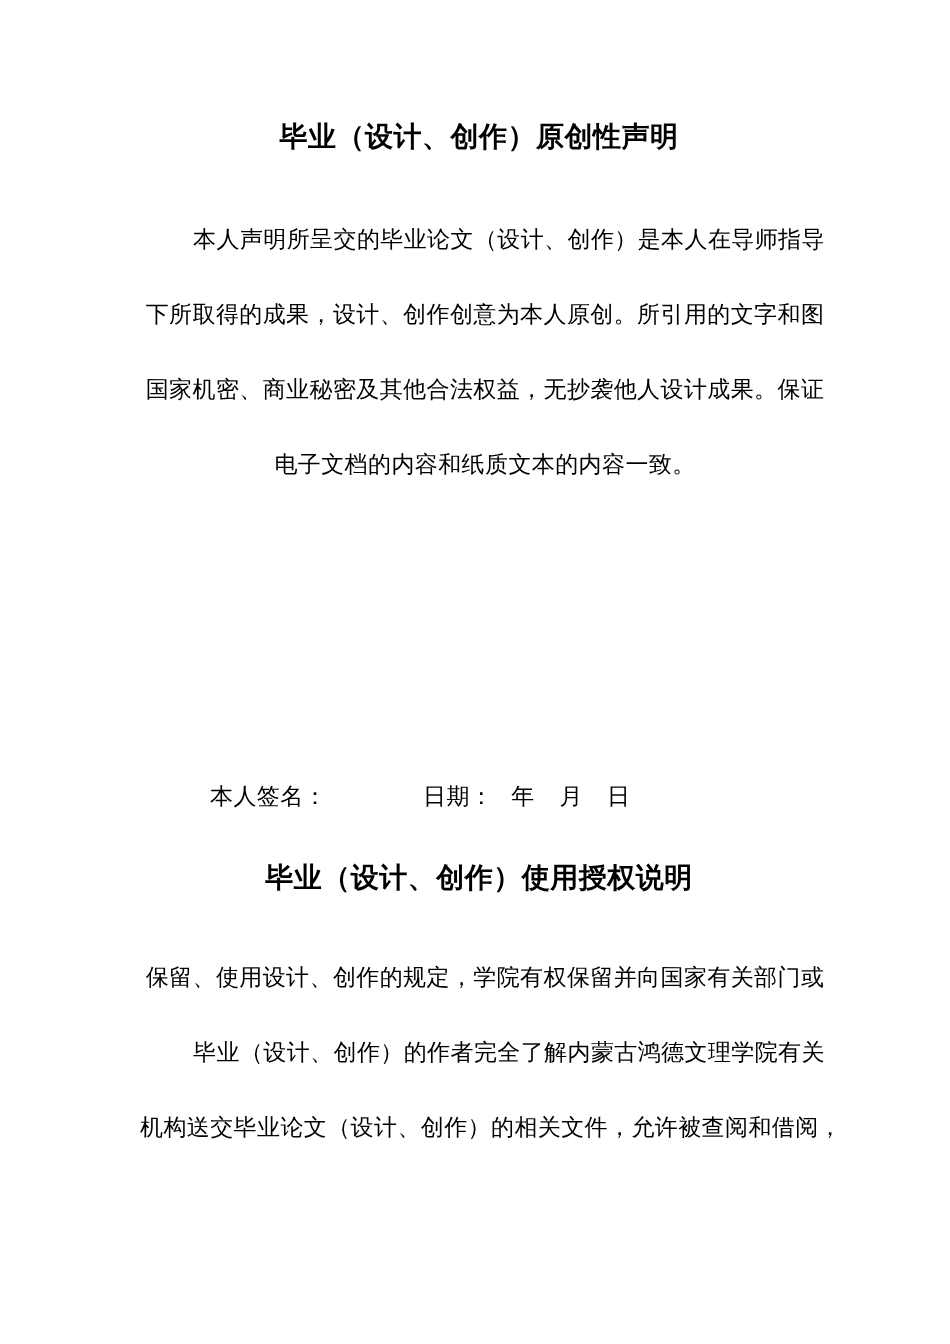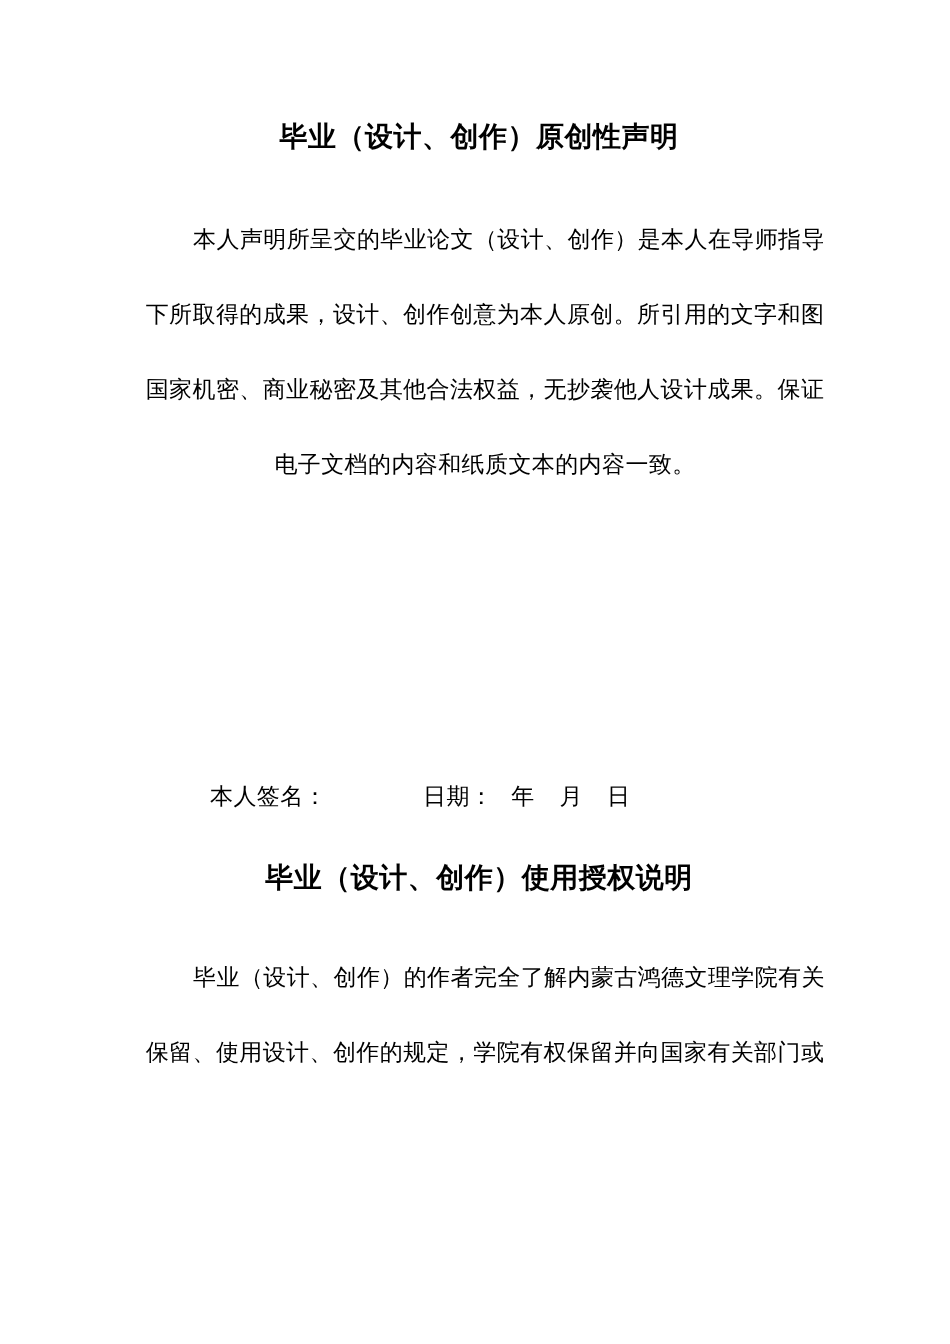--- a/index.html
+++ b/index.html
@@ -82,17 +82,18 @@
     <div class="line">电子文档的内容和纸质文本的内容一致。</div>
   </div>
 
   <div class="sig-line">
     <span>本人签名：</span><span class="date-label">日期：</span><span class="year-label">年</span><span class="month-label">月</span><span class="day-label">日</span>
   </div>
 
   <div class="doc-title" id="authorization-title">毕业（设计、创作）使用授权说明</div>
 
   <div class="para" id="authorization-paragraph">
+    <div class="line">保留、使用设计、创作的规定，学院有权保留并向国家有关部门或</div>
     <div class="line indent">毕业（设计、创作）的作者完全了解内蒙古鸿德文理学院有关</div>
-    <div class="line">保留、使用设计、创作的规定，学院有权保留并向国家有关部门或</div>
+    <div class="line">机构送交毕业论文（设计、创作）的相关文件，允许被查阅和借阅，</div>
   </div>
 
 </div>
 
 </body></html>

